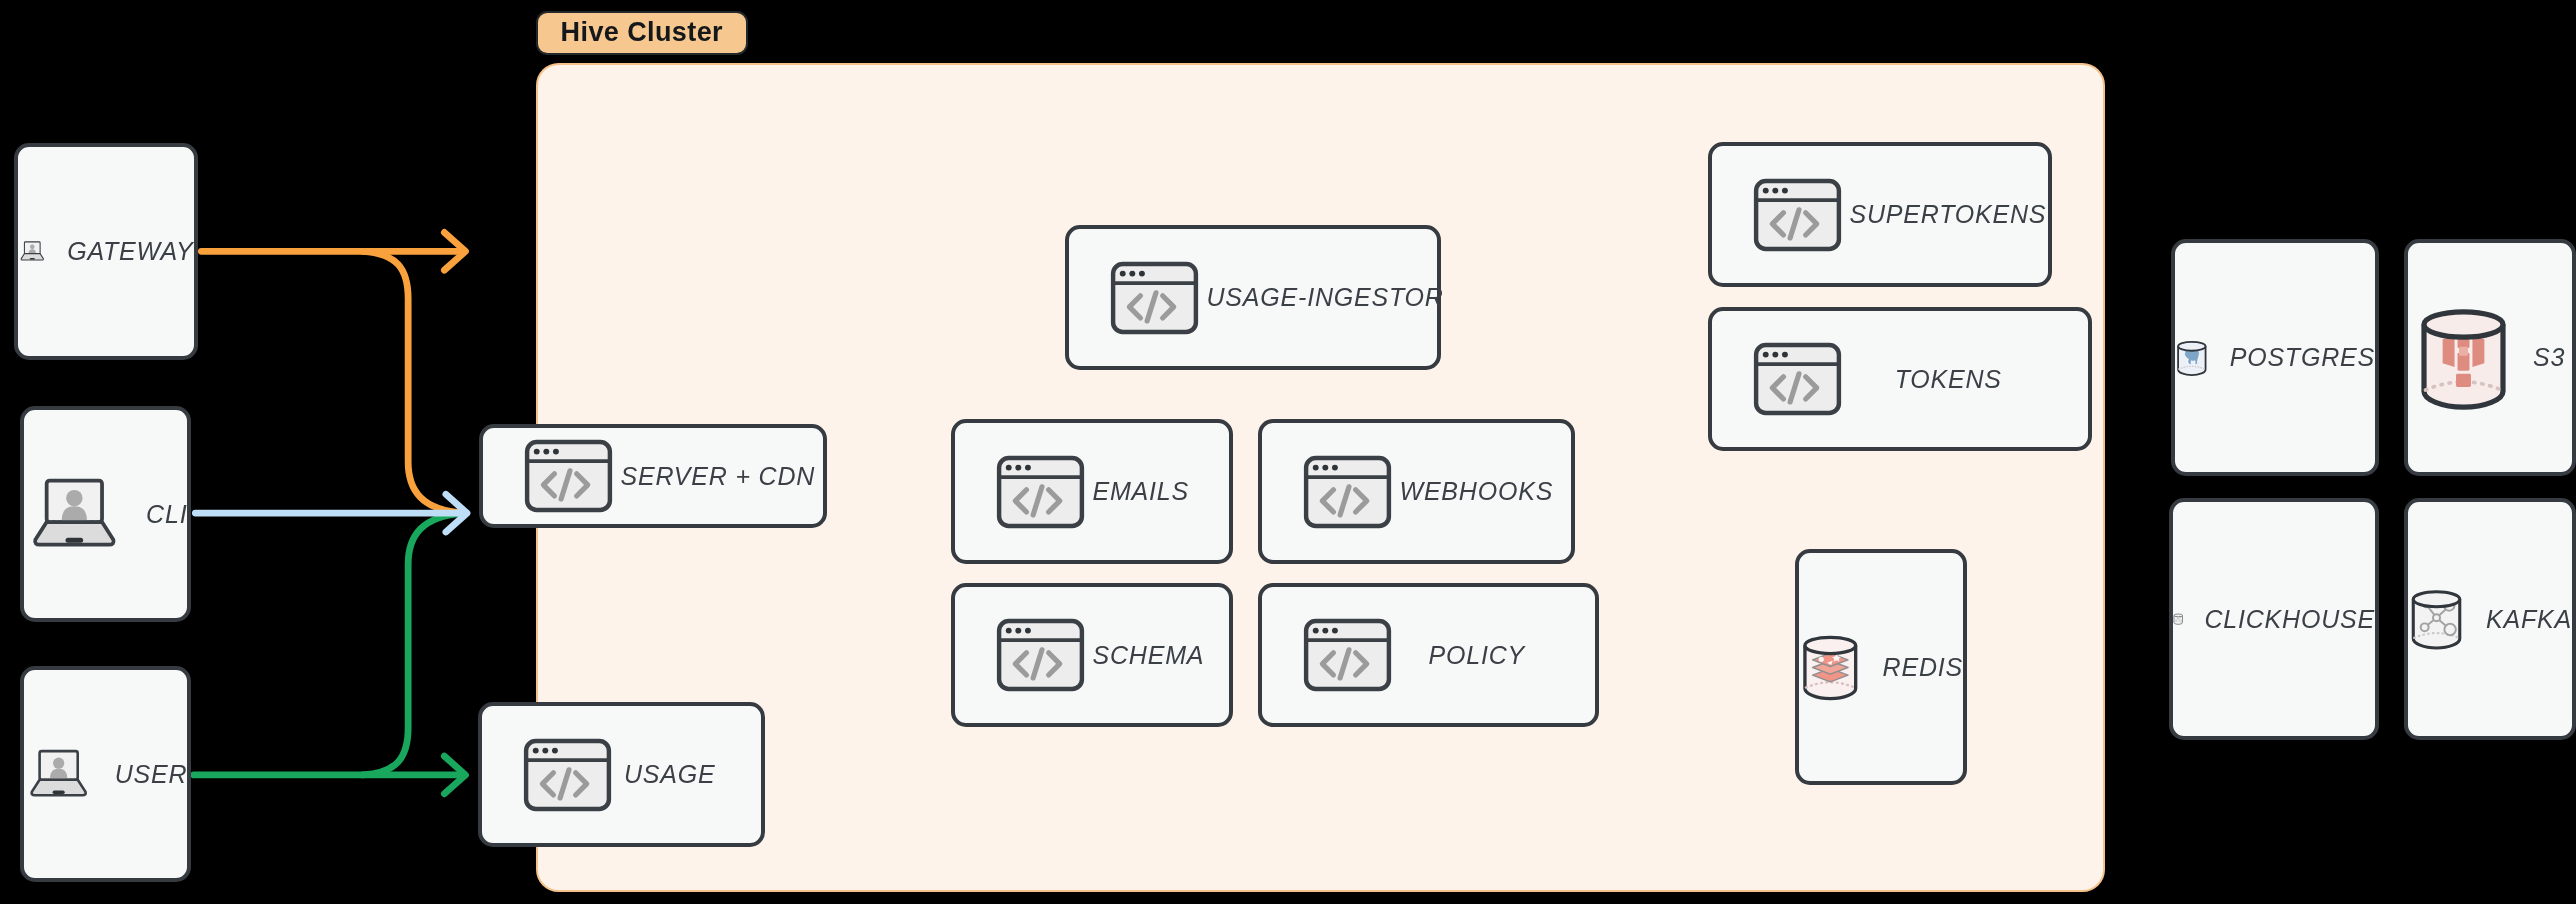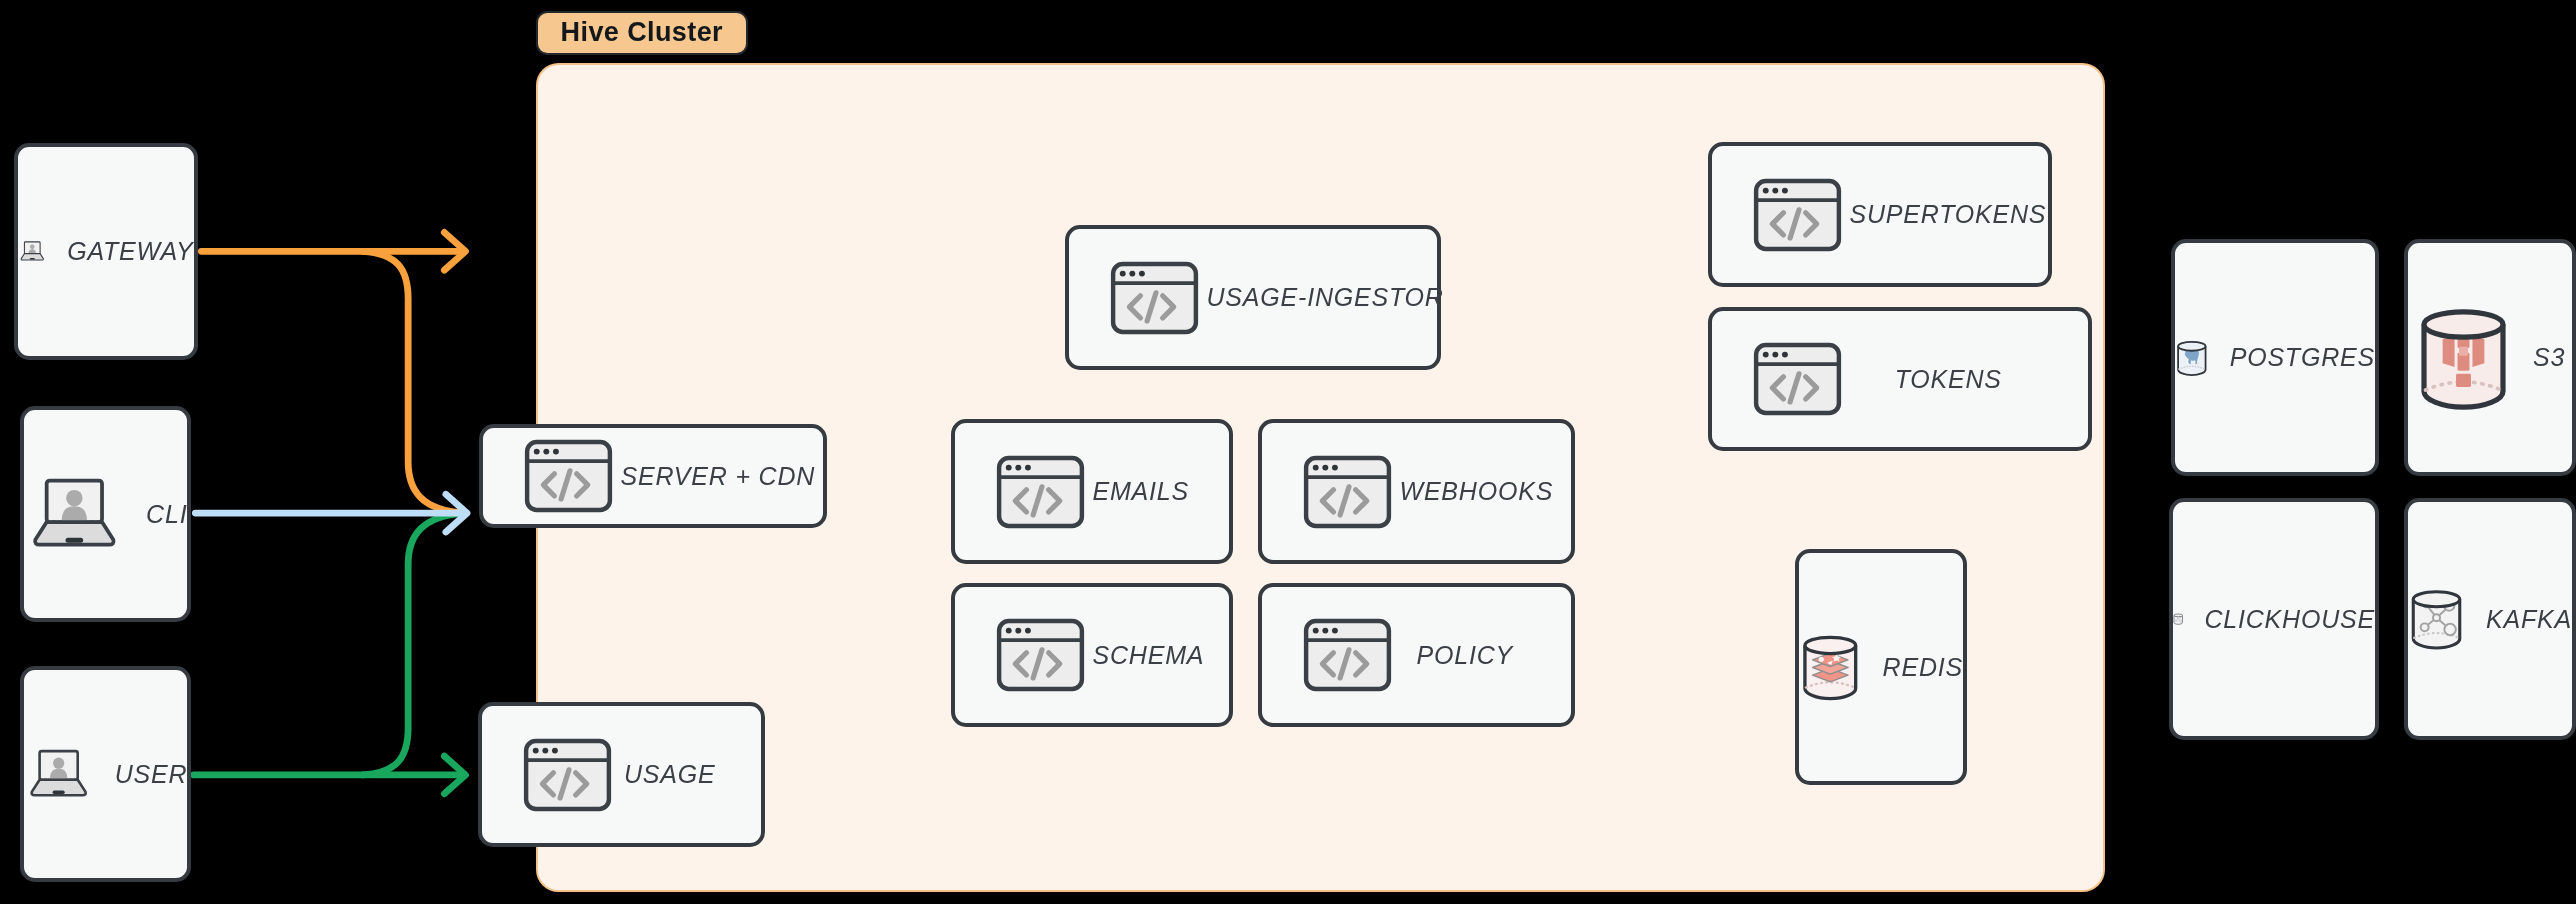--- a/index.html
+++ b/index.html
@@ -194,21 +194,21 @@
         <use href="#sym-code"></use>
       </svg>
     <div class="lbl">WEBHOOKS</div>
   </div>
   <div class="node svc" style="left:951px;top:583px;width:282px;height:144px">
     <svg class="icon-code" viewBox="0 0 118 98" width="89" height="74">
         <use href="#sym-code"></use>
       </svg>
     <div class="lbl">SCHEMA</div>
   </div>
-  <div class="node svc" style="left:1258px;top:583px;width:317px;height:144px">
+  <div class="node svc" style="left:1258px;top:583px;width:341px;height:144px">
     <svg class="icon-code" viewBox="0 0 118 98" width="89" height="74">
         <use href="#sym-code"></use>
       </svg>
     <div class="lbl">POLICY</div>
   </div>
 
   <div class="node svc" style="left:1708px;top:142px;width:344px;height:145px">
     <svg class="icon-code" viewBox="0 0 118 98" width="89" height="74">
         <use href="#sym-code"></use>
       </svg>

